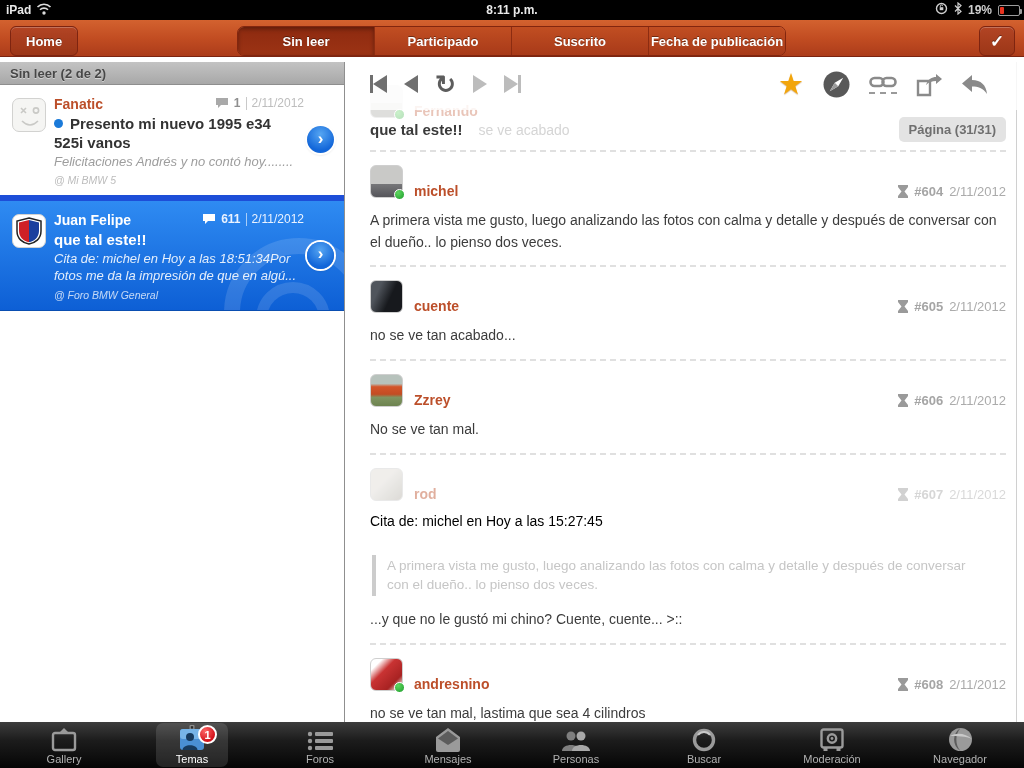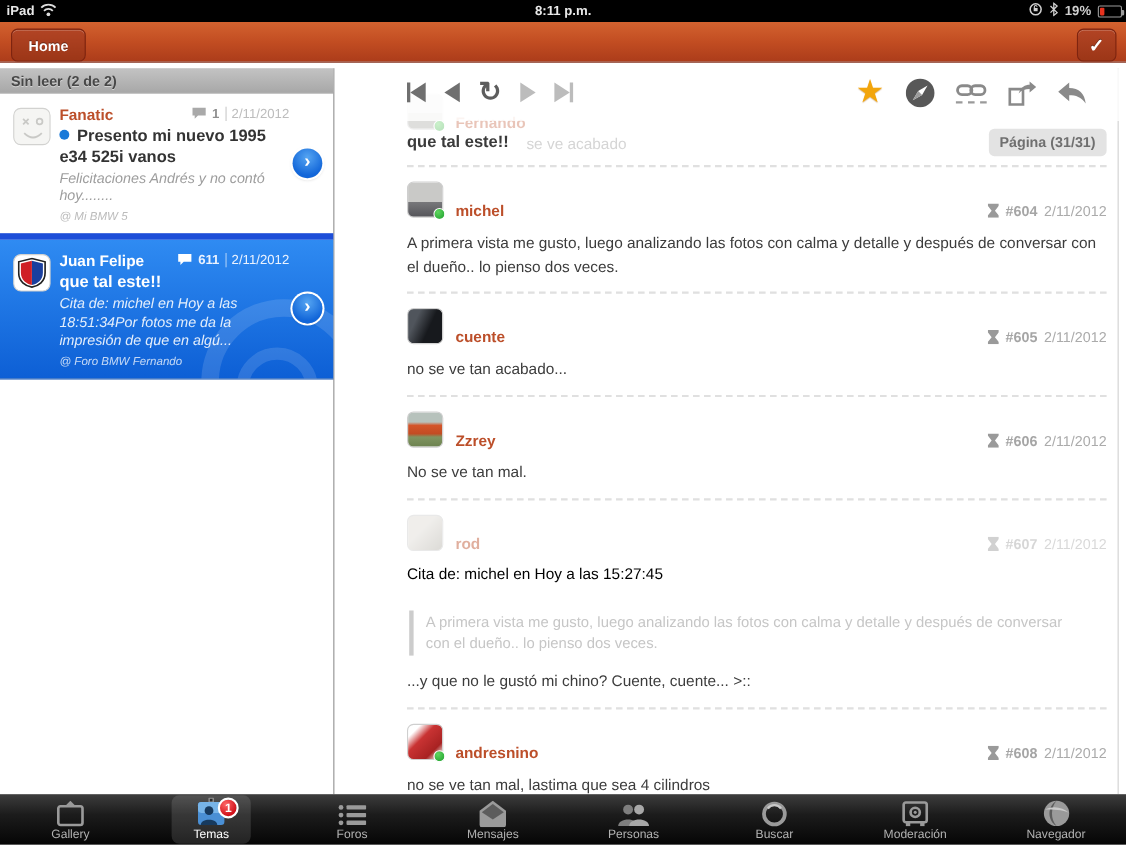--- a/index.html
+++ b/index.html
@@ -26,21 +26,21 @@
   #home-btn{left:10px;padding:0 15px;}
   #check-btn{right:9px;width:36px;font-size:17px;}
   #segctrl{position:absolute;left:237px;top:6px;width:549px;height:30px;display:flex;
     border:1px solid #82260f;border-radius:7px;overflow:hidden;box-shadow:inset 0 1px 0 rgba(255,255,255,.18);}
   .seg{flex:1;display:flex;align-items:center;justify-content:center;color:#fff;font-size:13px;font-weight:bold;
     text-shadow:0 -1px 0 rgba(0,0,0,.4);background:linear-gradient(#c14e22,#a83a19);border-right:1px solid #8c2c11;cursor:pointer;}
   .seg:last-child{border-right:none;}
   .seg.sel{background:linear-gradient(#8d2a10,#9c3314);box-shadow:inset 0 2px 4px rgba(0,0,0,.35);}
 
   
-  #sidebar{position:absolute;top:62px;left:0;width:304px;height:660px;background:#fff;border-right:1px solid #8f8f8f;}
+  #sidebar{position:absolute;top:62px;left:0;width:345px;height:660px;background:#fff;border-right:1px solid #8f8f8f;}
   #sb-header{height:23px;background:linear-gradient(#c3c3c3,#a8a8a8);border-bottom:1px solid #8e8e8e;
     color:#474747;font-size:13px;font-weight:bold;display:flex;align-items:center;padding:0 10px;
     text-shadow:0 1px 0 rgba(255,255,255,.45);}
   .thread{position:relative;padding:11px 40px 9px 54px;border-bottom:6px solid #1d4ed8;cursor:pointer;}
   .thread .av{position:absolute;left:12px;top:13px;width:34px;height:34px;border-radius:7px;border:1px solid #d2d2d0;}
   .trow1{display:flex;align-items:baseline;}
   .tname{font-size:14px;font-weight:bold;color:#bc4f2a;flex:1;}
   .tmeta{display:flex;align-items:center;gap:5px;font-size:12px;color:#9b9b9b;}
   .tmeta .cnt{font-weight:bold;color:#8f8f8f;}
   .tmeta .bar{width:1px;height:13px;background:#c9c9c9;}
@@ -163,20 +163,26 @@
       </span>
       <span>19%</span>
       <span class="batt">
           <span class="fill"></span>
         </span>
     </div>
   </div>
 
   <div id="navbar">
     <div id="home-btn" class="navbtn">Home</div>
+    <div id="segctrl">
+      <div class="seg sel">Sin leer</div>
+      <div class="seg">Participado</div>
+      <div class="seg">Suscrito</div>
+      <div class="seg">Fecha de publicación</div>
+    </div>
     <div id="check-btn" class="navbtn">
         <span>✓</span>
       </div>
   </div>
 
   <div id="sidebar">
     <div id="sb-header">Sin leer (2 de 2)</div>
 
     <div class="thread" id="thread-fanatic">
       <div class="av av-fanatic">
@@ -223,21 +229,21 @@
           <svg width="14" height="12" viewBox="0 0 14 12">
               <path d="M1 1 h12 v7 h-7 l-3 3 v-3 h-2 z" fill="#fff"></path>
             </svg>
           <span class="cnt">611</span>
           <span class="bar"></span>
           <span class="date">2/11/2012</span>
         </span>
       </div>
       <div class="ttitle">que tal este!!</div>
       <div class="tprev">Cita de: michel en Hoy a las 18:51:34Por fotos me da la impresión de que en algú...</div>
-      <div class="tforum">@ Foro BMW Fernando</div>
+      <div class="tforum">@ Foro BMW General</div>
       <div class="chev">
           <span>›</span>
         </div>
     </div>
   </div>
 
   <div id="content">
 
     <div id="fernando">
       <div class="phead">

